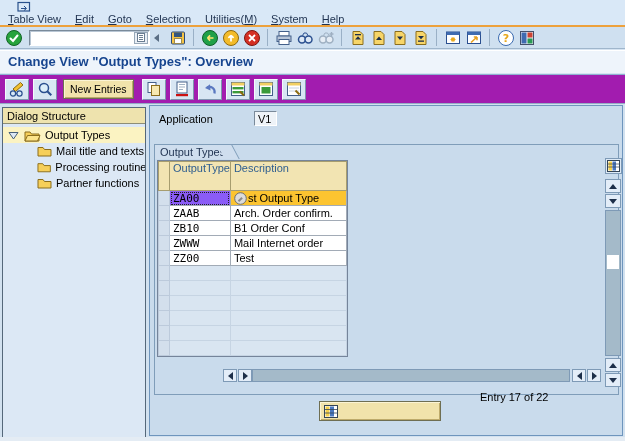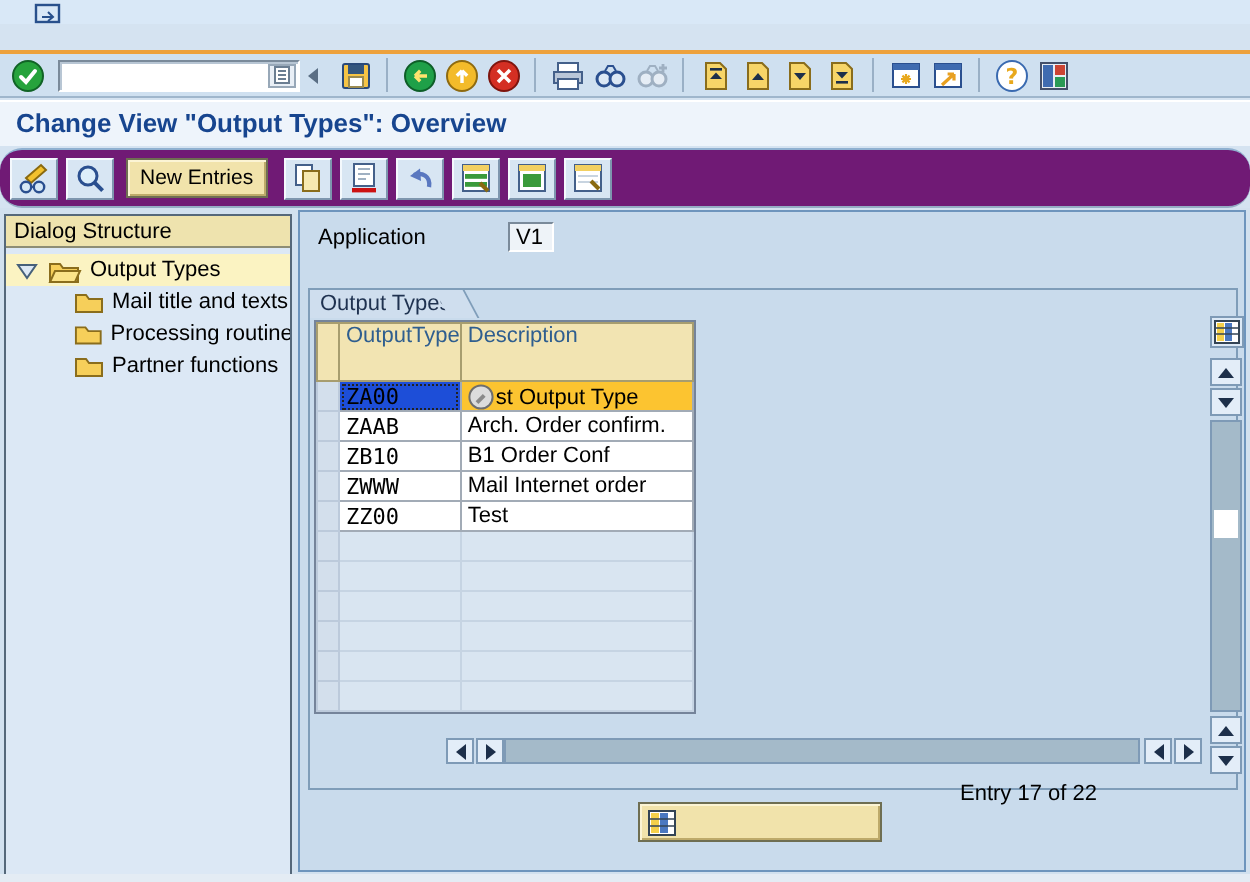--- a/index.html
+++ b/index.html
@@ -26,23 +26,23 @@
     background:#fff; border:1px solid #7a8a9a; border-bottom-color:#fff; border-right-color:#fff;
     box-shadow:inset 1px 1px 0 #b8c6d4; display:flex; align-items:center; }
   .cmdwrap input{ width:103px; height:12px; border:none; outline:none; font:11px "Liberation Sans",sans-serif; padding-left:2px; background:transparent; }
   .cmd-dd{ position:absolute; right:1px; top:1px; width:14px; height:12px; background:#e9eff6;
     border:1px solid #98a8b8; display:flex; align-items:center; justify-content:center; }
   .collapse-tri{ margin-left:4px; flex:none; }
   
   .titlebar{ position:absolute; left:0; top:50px; width:625px; height:23px; background:#eef4fb; border-top:1px solid #ffffff; }
   .page-title{ position:absolute; left:8px; top:3px; font-size:13px; font-weight:bold; color:#17458f; }
   
-  .apptoolbar{ position:absolute; left:0; top:74px; width:625px; height:30px; background:#701a75;
+  .apptoolbar{ position:absolute; left:0; top:74px; width:625px; height:30px; background:#a21caf;
     border-top:1px solid #8fb0d0; border-bottom:1px solid #94acc4;
-    display:flex; align-items:center; padding-left:5px; gap:4px;border-radius:11px; }
+    display:flex; align-items:center; padding-left:5px; gap:4px; }
   .atb-btn{ width:24px; height:21px; background:#d8e6f3; border:1px solid; border-color:#f4f9fd #7e96ae #7e96ae #f4f9fd;
     display:flex; align-items:center; justify-content:center; padding:0; cursor:default; flex:none; }
   .txt-btn{ height:20px; background:#f1e3ab; border:1px solid #6e6e52;
     box-shadow:inset 1px 1px 0 #fbf4d4, inset -1px -1px 0 #bdaa6a;
     font:10.5px "Liberation Sans",sans-serif; padding:0 6px; cursor:default; flex:none; color:#000; }
   
   .workarea{ position:absolute; left:0; top:104px; width:625px; height:337px; background:#d2e1ef; }
   .sidebar{ position:absolute; left:2px; top:3px; width:144px; height:331px; background:#dce8f5;
     border:1px solid #55687a; }
   .sb-header{ height:16px; background:#eee3ae; border-bottom:1px solid #8d8d75; padding:2px 16px 0 4px; color:#000; }
@@ -65,21 +65,21 @@
     background:#cfdeee; border-right:1px solid #7f9db9; transform:skewX(28deg); }
   .tablewrap{ position:absolute; left:2px; top:15px; border:1px solid #75849a; background:#fff; }
   table.sap{ border-collapse:collapse; table-layout:fixed; }
   table.sap th{ height:16px; background:#f2e4b2; color:#2f5e8f; font-weight:normal; text-align:left;
     padding:0 0 16px 3px; border:1px solid #a79d6f; font-size:11px; }
   table.sap td{ height:15px; border:1px solid #a2abb6; padding:0 0 0 3px; background:#fff;
     font-size:11px; white-space:nowrap; overflow:hidden; cursor:default; }
   td.selcol{ background:#d3dfec !important; border-color:#bccadb !important; }
   td.typecell{ font-family:"DejaVu Sans Mono",monospace; }
   tr.selected td{ background:#fcc430; }
-  tr.selected td.typecell{ background:#1d4ed8; outline:1px dotted #222; outline-offset:-2px;margin-left:29px; }
+  tr.selected td.typecell{ background:#8b5cf6; outline:1px dotted #222; outline-offset:-2px;margin-left:29px; }
   tr.empty td{ background:#d9e5f1; border-color:#c6d4e3; }
   .cellico{ display:inline-block; vertical-align:-3px; margin-right:1px; }
   
   .sbtn{ position:absolute; width:16px; height:14px; background:#e3edf8; border:1px solid #7e9ab6;
     display:flex; align-items:center; justify-content:center; cursor:default; }
   .vtrack{ position:absolute; left:450px; top:65px; width:16px; height:146px; background:#a4bac9; border:1px solid #7e9ab6; }
   .vthumb{ position:absolute; left:1px; top:44px; width:12px; height:14px; background:#ffffff; }
   .htrack{ position:absolute; left:97px; top:224px; width:318px; height:13px; background:#a4bac9; border:1px solid #7e9ab6; }
   .cfgbtn{ position:absolute; left:450px; top:13px; width:17px; height:16px; background:#dce9f6;
     border:1px solid #7e9ab6; display:flex; align-items:center; justify-content:center; cursor:default; }
@@ -102,20 +102,29 @@
 
 <div class="window">
 
   <div class="topstrip">
     <svg class="sapwin-icon" width="14" height="11" viewBox="0 0 14 11">
       <rect x="1" y="1.5" width="11.5" height="8.5" fill="none" stroke="#28508c" stroke-width="1.2"></rect>
       <path d="M4 7.5h5M7 5l2.5 2.5L7 9.5" stroke="#28508c" stroke-width="1" fill="none"></path>
     </svg>
   </div>
 
+  <div class="menubar">
+    <span class="menu-item"><u>T</u>able View</span>
+    <span class="menu-item"><u>E</u>dit</span>
+    <span class="menu-item"><u>G</u>oto</span>
+    <span class="menu-item"><u>S</u>election</span>
+    <span class="menu-item">Utilities(<u>M</u>)</span>
+    <span class="menu-item"><u>S</u>ystem</span>
+    <span class="menu-item"><u>H</u>elp</span>
+  </div>
   <div class="orangeline"></div>
 
   <div class="toolbar">
     <button class="tbtn">
       <svg width="18" height="18" viewBox="0 0 18 18">
           <circle cx="9" cy="9" r="7.5" fill="#26a33c" stroke="#116326"></circle>
           <path d="M5.5 9.5l2.5 2.5 4.5-5.5" stroke="#fff" stroke-width="2" fill="none" stroke-linecap="round"></path>
         </svg>
     </button>
     <span class="cmdwrap">

